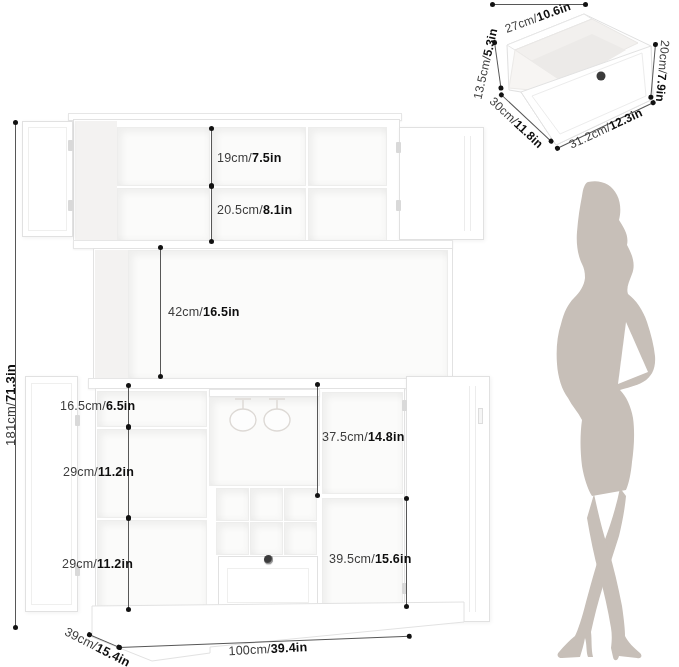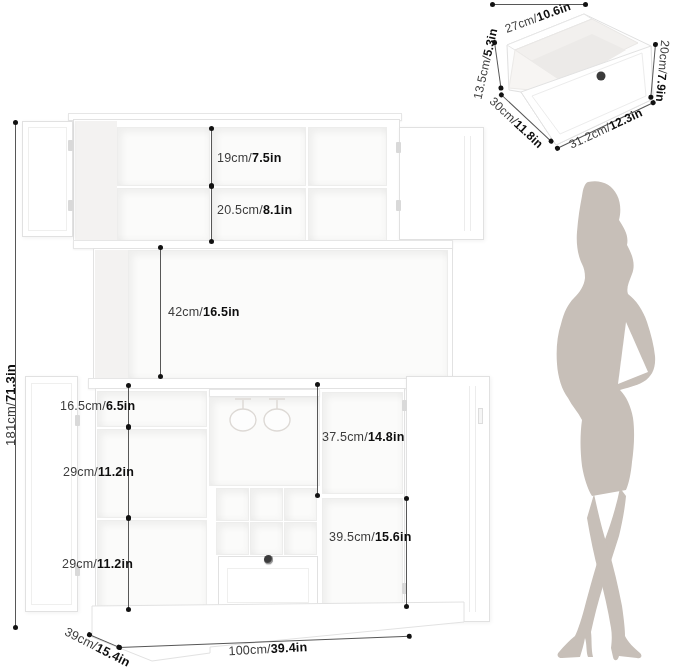--- a/index.html
+++ b/index.html
@@ -133,21 +133,21 @@
   <i class="hline" style="left:119px;top:647px;width:291px;transform:rotate(-2.2deg);transform-origin:left center"></i>
 
   <span class="dim rot" style="left:11px;top:405px;transform:translate(-50%,-50%) rotate(-90deg);font-size:13px"><span>181cm/</span><b>71.3in</b></span>
   <span class="dim" style="left:217px;top:152px"><span>19cm/</span><b>7.5in</b></span>
   <span class="dim" style="left:217px;top:204px"><span>20.5cm/</span><b>8.1in</b></span>
   <span class="dim" style="left:168px;top:306px"><span>42cm/</span><b>16.5in</b></span>
   <span class="dim" style="left:60px;top:400px"><span>16.5cm/</span><b>6.5in</b></span>
   <span class="dim" style="left:63px;top:466px"><span>29cm/</span><b>11.2in</b></span>
   <span class="dim" style="left:62px;top:558px"><span>29cm/</span><b>11.2in</b></span>
   <span class="dim" style="left:322px;top:431px"><span>37.5cm/</span><b>14.8in</b></span>
-  <span class="dim" style="left:329px;top:531px"><span>39.5cm/</span><b>15.6in</b></span>
+  <span class="dim" style="left:329px;top:553px"><span>39.5cm/</span><b>15.6in</b></span>
   <span class="dim rot" style="left:97px;top:648px;transform:translate(-50%,-50%) rotate(27deg)"><span>39cm/</span><b>15.4in</b></span>
   <span class="dim rot" style="left:268px;top:650px;transform:translate(-50%,-50%) rotate(-3deg)"><span>100cm/</span><b>39.4in</b></span>
 
   <svg style="left:470px;top:0" width="209" height="160" viewBox="0 0 209 160">
     <polygon points="37,45 114,14 181,46 183,99 86,145 51,92 39,90" fill="#fdfdfd" stroke="#e0e0e0"></polygon>
     <polygon points="37,45 114,14 122,19 45,50" fill="#ffffff" stroke="#e6e6e6"></polygon>
     <polygon points="45,50 122,19 168,43 90,80" fill="#f2f0ee" stroke="#e9e7e5"></polygon>
     <polygon points="58,62 122,34 156,50 98,84" fill="#eceae8"></polygon>
     <polygon points="45,50 90,80 82,92 39,88" fill="#f7f5f3" stroke="#eceae8"></polygon>
     <polygon points="51,92 181,46 183,99 86,145" fill="#ffffff" stroke="#e2e2e2"></polygon>

